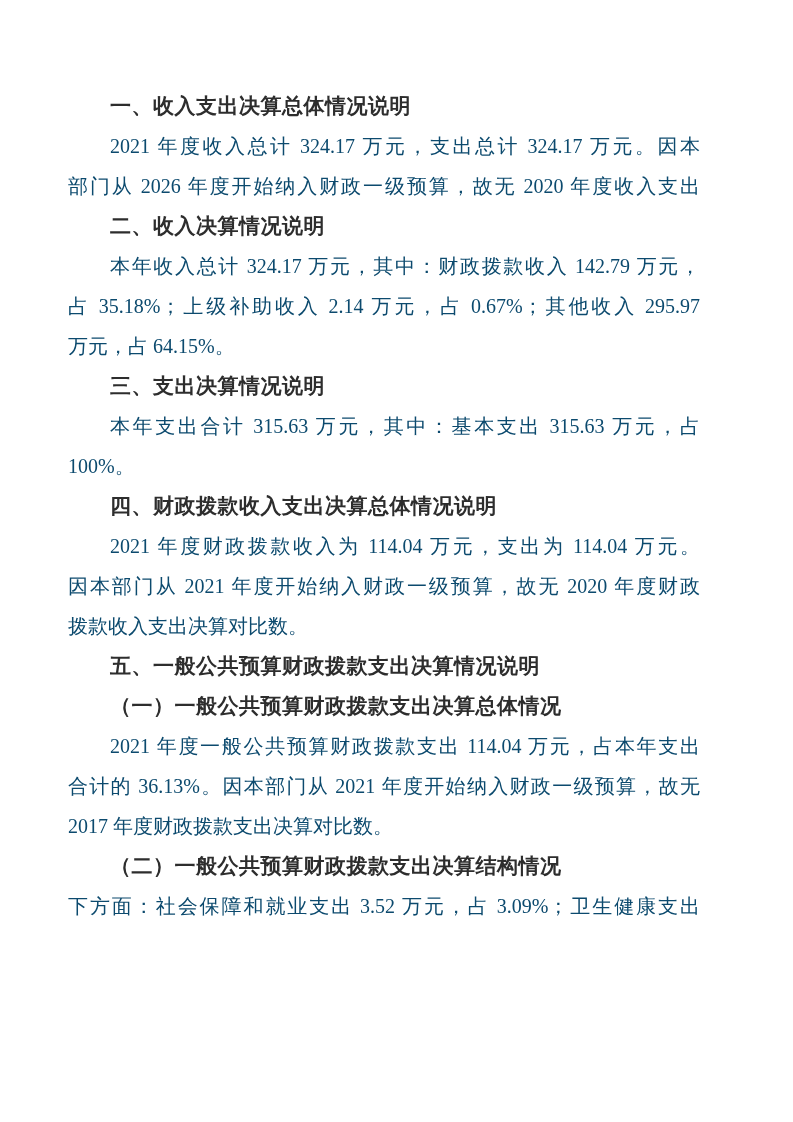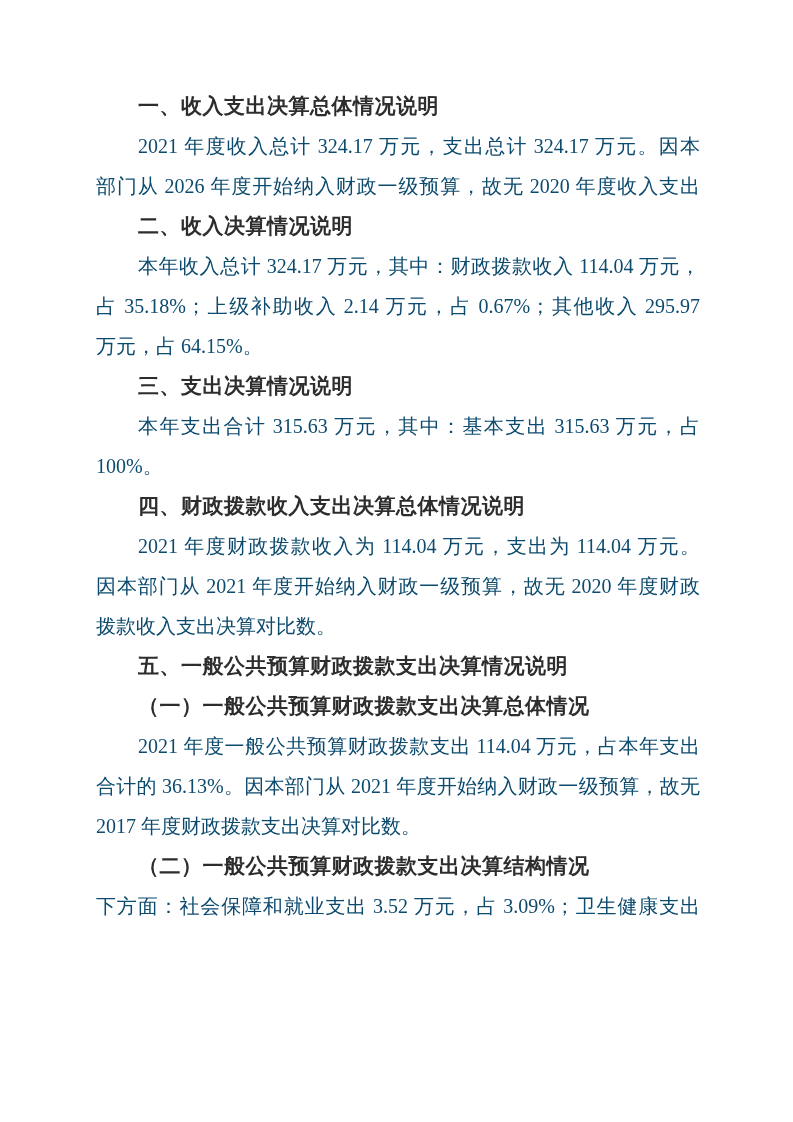--- a/index.html
+++ b/index.html
@@ -6,21 +6,21 @@
     margin: 0;
     padding: 0;
     background: #ffffff;
   }
   .page {
     position: relative;
     width: 793px;
     height: 1122px;
     background: #ffffff;
     box-sizing: border-box;
-    padding: 86px 93px 0 96px;
+    padding: 86px 93px 0 68px;
     overflow: hidden;
   }
   .line {
     height: 40px;
     line-height: 40px;
     overflow: hidden;
   }
   .heading {
     font-family: "Liberation Sans", "DejaVu Sans", sans-serif;
     font-weight: 700;
@@ -43,21 +43,21 @@
   }
 </style>
 </head>
 <body>
 
 <div class="page">
   <div class="line heading">一、收入支出决算总体情况说明</div>
   <div class="line body-text indent fill">2021 年度收入总计 324.17 万元，支出总计 324.17 万元。因本</div>
   <div class="line body-text fill">部门从 2026 年度开始纳入财政一级预算，故无 2020 年度收入支出</div>
   <div class="line heading">二、收入决算情况说明</div>
-  <div class="line body-text indent fill">本年收入总计 324.17 万元，其中：财政拨款收入 114.04 万元，</div>
+  <div class="line body-text indent fill">本年收入总计 324.17 万元，其中：财政拨款收入 142.79 万元，</div>
   <div class="line body-text fill">占 35.18%；上级补助收入 2.14 万元，占 0.67%；其他收入 295.97</div>
   <div class="line body-text">万元，占 64.15%。</div>
   <div class="line heading">三、支出决算情况说明</div>
   <div class="line body-text indent fill">本年支出合计 315.63 万元，其中：基本支出 315.63 万元，占</div>
   <div class="line body-text">100%。</div>
   <div class="line heading">四、财政拨款收入支出决算总体情况说明</div>
   <div class="line body-text indent fill">2021 年度财政拨款收入为 114.04 万元，支出为 114.04 万元。</div>
   <div class="line body-text fill">因本部门从 2021 年度开始纳入财政一级预算，故无 2020 年度财政</div>
   <div class="line body-text">拨款收入支出决算对比数。</div>
   <div class="line heading">五、一般公共预算财政拨款支出决算情况说明</div>

